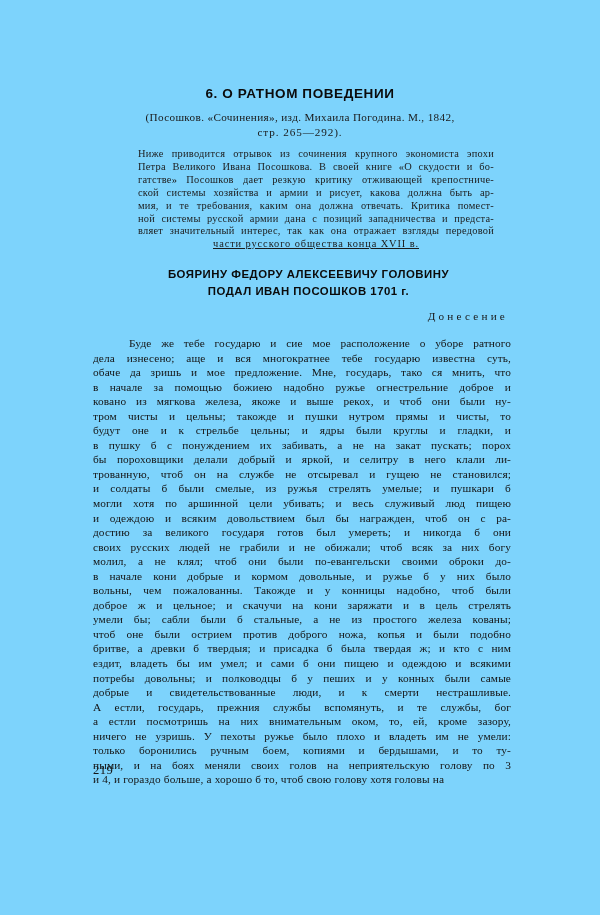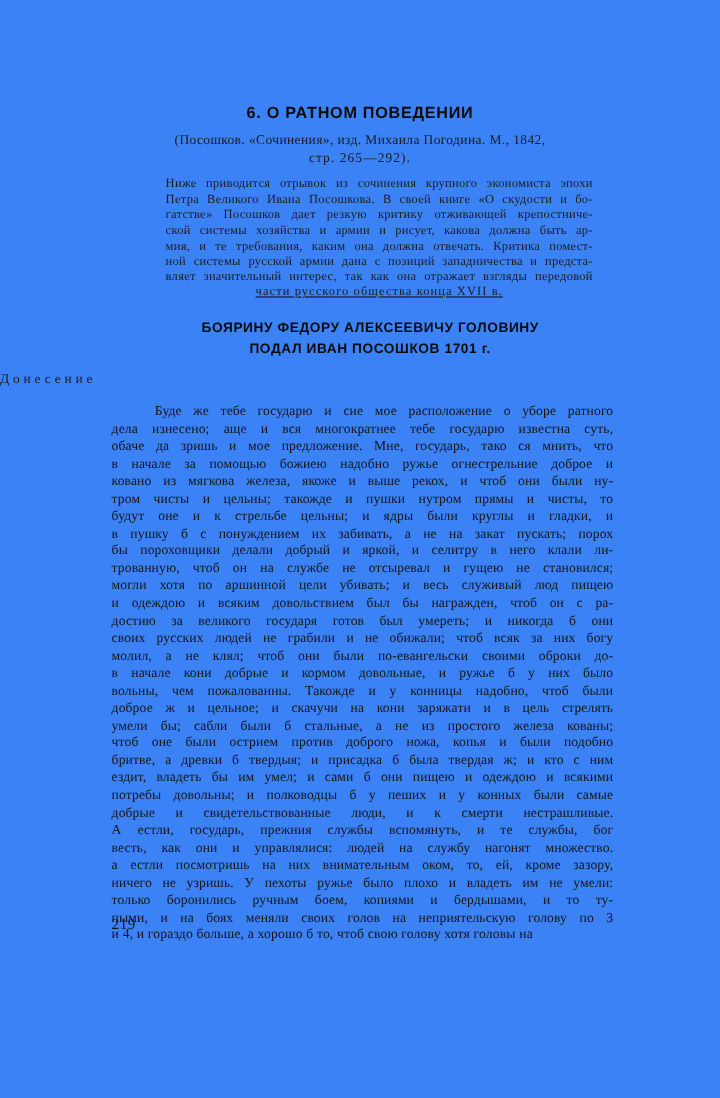--- a/index.html
+++ b/index.html
@@ -15,21 +15,21 @@
     font-family: "Liberation Serif", "DejaVu Serif", serif;
     color: #111111;
     position: relative;
   }
 
   .page {
     position: absolute;
     left: 0; top: 0;
     width: 600px;
     height: 915px;
-    background: #3b82f6;
+    background: #7dd3fc;
   }
 
   
   .section-title {
     position: absolute;
     left: 0;
     top: 86px;
     width: 600px;
     text-align: center;
     font-family: "Liberation Sans", "DejaVu Sans", sans-serif;
@@ -95,21 +95,21 @@
     color: #0b0b0b;
   }
   .addressee .ah-line { display: block; white-space: nowrap; margin-left: 17px; }
 
   
   .doc-label {
     position: absolute;
     left: 0;
     top: 310px;
     width: 508px;
-    text-align: left;
+    text-align: right;
     font-size: 11.2px;
     letter-spacing: 3.2px;
     color: #1a1a1a;
   }
 
   
   .body-text {
     position: absolute;
     left: 93px;
     top: 336px;
@@ -176,36 +176,36 @@
     <span class="bl first">Буде же тебе государю  и сие мое расположение о уборе ратного</span>
     <span class="bl">дела изнесено; аще и вся многократнее тебе государю известна суть,</span>
     <span class="bl">обаче да зришь и мое предложение. Мне, государь, тако ся мнить, что</span>
     <span class="bl">в начале за помощью божиею надобно ружье огнестрельние доброе и</span>
     <span class="bl">ковано из мягкова железа, якоже и выше рекох, и чтоб они были ну-</span>
     <span class="bl">тром чисты и цельны; такожде и пушки нутром прямы и чисты, то</span>
     <span class="bl">будут оне и к стрельбе цельны; и ядры были круглы и гладки, и</span>
     <span class="bl">в пушку б с понуждением их забивать, а не на закат пускать; порох</span>
     <span class="bl">бы пороховщики делали добрый и яркой, и селитру в него клали ли-</span>
     <span class="bl">трованную, чтоб он на службе не отсыревал и гущею не становился;</span>
+    <span class="bl">и солдаты б были смелые, из ружья стрелять умелые; и пушкари б</span>
     <span class="bl">могли хотя по аршинной цели убивать; и весь служивый люд пищею</span>
     <span class="bl">и одеждою и всяким довольствием был бы награжден, чтоб он с ра-</span>
     <span class="bl">достию за великого государя готов был умереть; и никогда б они</span>
     <span class="bl">своих русских людей не грабили и не обижали; чтоб всяк за них богу</span>
     <span class="bl">молил, а не клял; чтоб они были по-евангельски своими оброки до-</span>
     <span class="bl">в начале кони добрые и кормом довольные, и ружье б у них было</span>
     <span class="bl">вольны, чем пожалованны. Такожде и у конницы надобно, чтоб были</span>
     <span class="bl">доброе ж и цельное; и скачучи на кони заряжати и в цель стрелять</span>
     <span class="bl">умели бы; сабли были б стальные, а не из простого железа кованы;</span>
     <span class="bl">чтоб оне были острием против доброго ножа, копья и были подобно</span>
     <span class="bl">бритве, а древки б твердыя; и присадка б была твердая ж; и кто с ним</span>
     <span class="bl">ездит, владеть бы им умел; и сами б они пищею и одеждою и всякими</span>
     <span class="bl">потребы довольны; и полководцы б у пеших и у конных были самые</span>
     <span class="bl">добрые и свидетельствованные люди, и к смерти нестрашливые.</span>
     <span class="bl">А естли, государь, прежния службы вспомянуть, и те службы, бог</span>
-    <span class="bl">весть, как они и управлялися: людей на службу нагонят множество.</span>
     <span class="bl">а естли посмотришь на них внимательным оком, то, ей, кроме зазору,</span>
     <span class="bl">ничего не узришь. У пехоты ружье было плохо и владеть им не умели:</span>
     <span class="bl">только боронились ручным боем, копиями и бердышами, и то ту-</span>
     <span class="bl">пыми, и на боях меняли своих голов на неприятельскую голову по 3</span>
     <span class="bl ragged">и 4, и гораздо больше, а хорошо б то, чтоб свою голову хотя головы на</span>
   </div>
 
   <div class="folio">219</div>
 
 </div>

